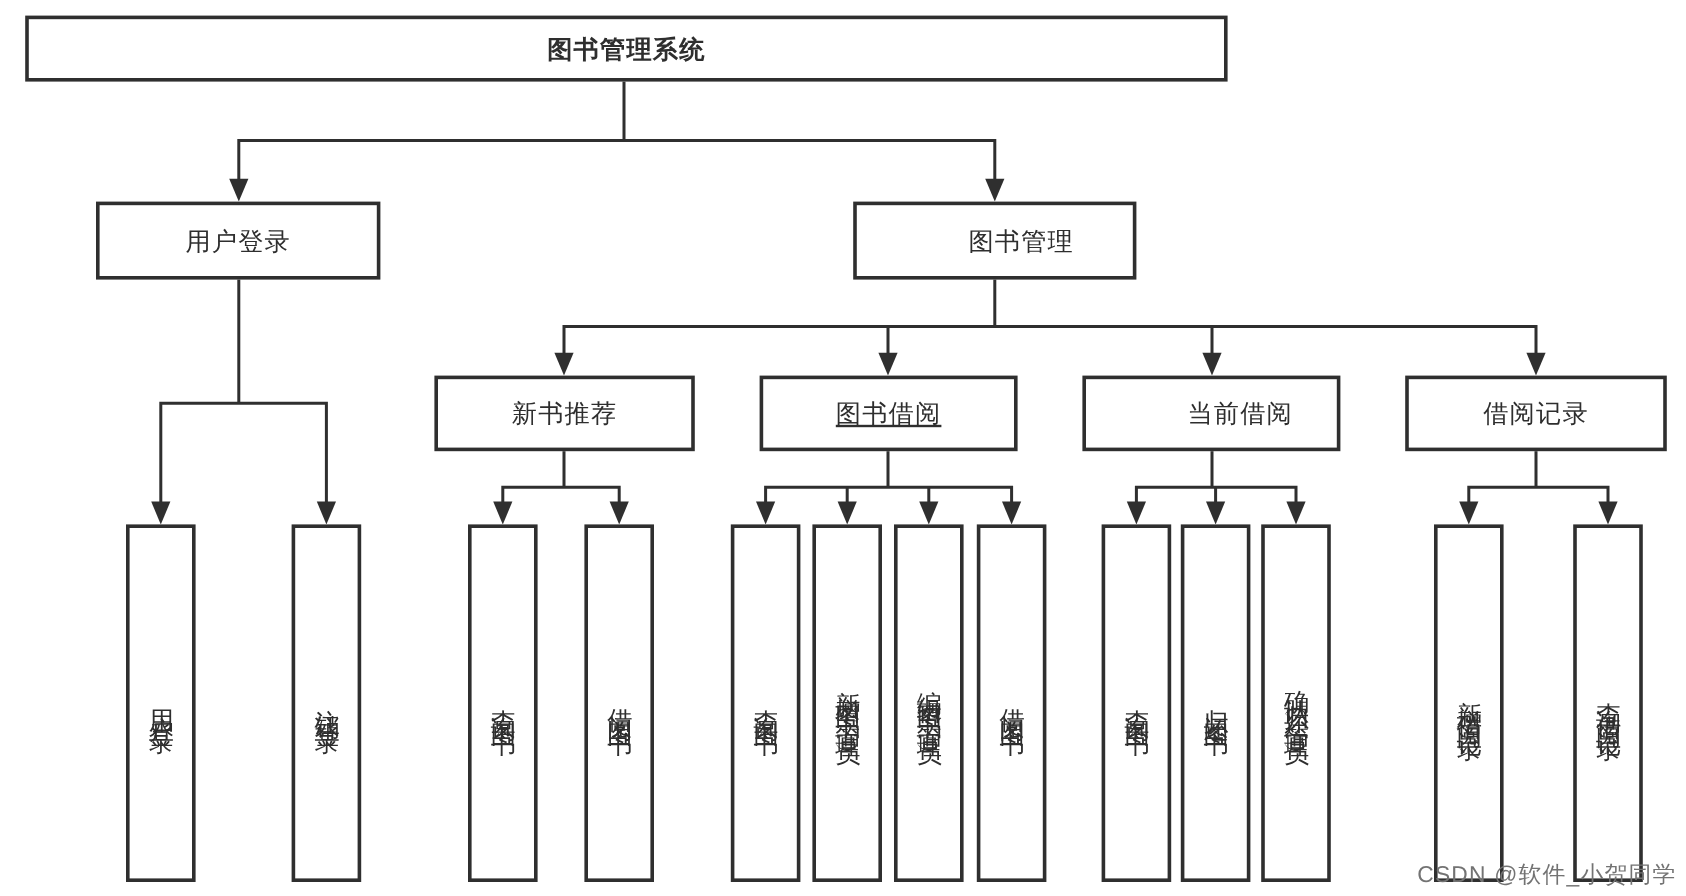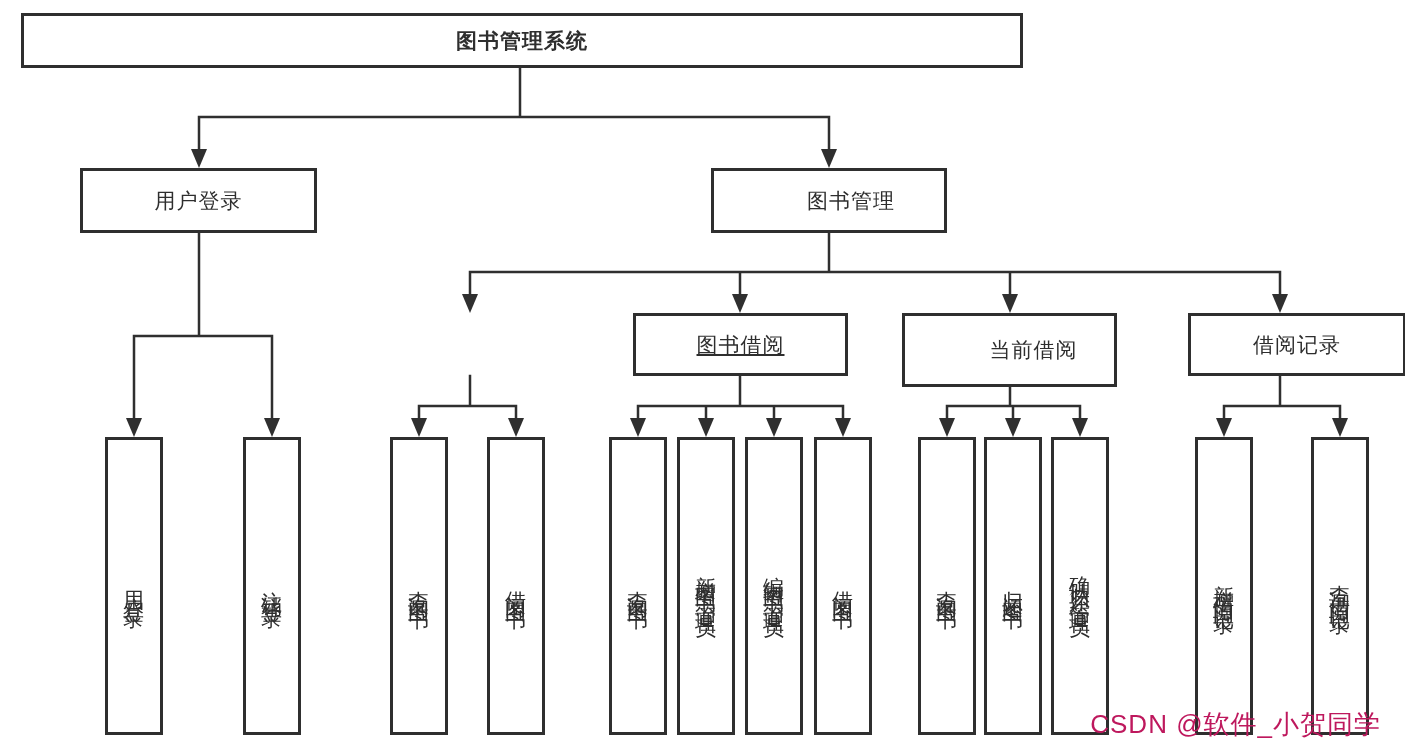--- a/index.html
+++ b/index.html
@@ -40,24 +40,24 @@
   .vbox span {
     writing-mode: vertical-rl;
     text-orientation: mixed;
     font-size: 21px;
     letter-spacing: 6px;
     line-height: 1;
     white-space: nowrap;
   }
   .watermark {
     position: absolute;
-    right: 24px;
+    right: 8px;
     bottom: 5px;
-    font-size: 26px;
-    color: #be185d;
+    font-size: 19px;
+    color: #737373;
     letter-spacing: 1px;
     white-space: nowrap;
   }
 </style>
 </head>
 <body>
 
 <div id="canvas">
 
   <svg id="connectors" viewBox="0 0 1405 747" xmlns="http://www.w3.org/2000/svg">
@@ -97,27 +97,30 @@
     <span>图书管理系统</span>
   </div>
 
   <div class="box hbox" style="left:80px; top:168px; width:237px; height:65px;">
     <span>用户登录</span>
   </div>
   <div class="box hbox" style="left:711px; top:168px; width:236px; height:65px;padding-left:44px;">
     <span>图书管理</span>
   </div>
 
+  <div class="box hbox" style="left:362px; top:313px; width:217px; height:63px;">
+    <span>新书推荐</span>
+  </div>
   <div class="box hbox" style="left:633px; top:313px; width:215px; height:63px;text-decoration:underline;">
     <span>图书借阅</span>
   </div>
-  <div class="box hbox" style="left:902px; top:313px; width:215px; height:74px;padding-left:48px;">
+  <div class="box hbox" style="left:902px; top:313px; width:215px; height:63px;padding-left:48px;">
     <span>当前借阅</span>
   </div>
-  <div class="box hbox" style="left:1171px; top:313px; width:218px; height:63px;margin-left:17px;">
+  <div class="box hbox" style="left:1171px; top:313px; width:218px; height:63px;">
     <span>借阅记录</span>
   </div>
 
   <div class="box vbox" style="left:105px; top:437px; width:58px; height:298px;">
     <span>用户登录</span>
   </div>
   <div class="box vbox" style="left:243px; top:437px; width:58px; height:298px;">
     <span>注销登录</span>
   </div>
 

